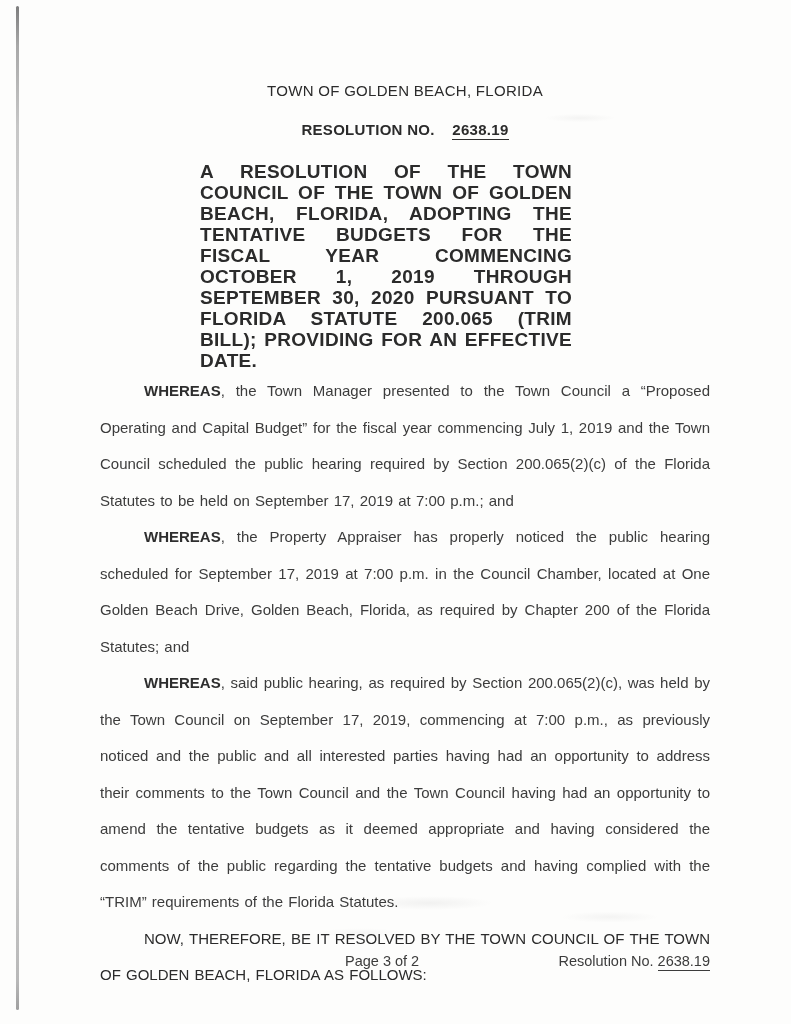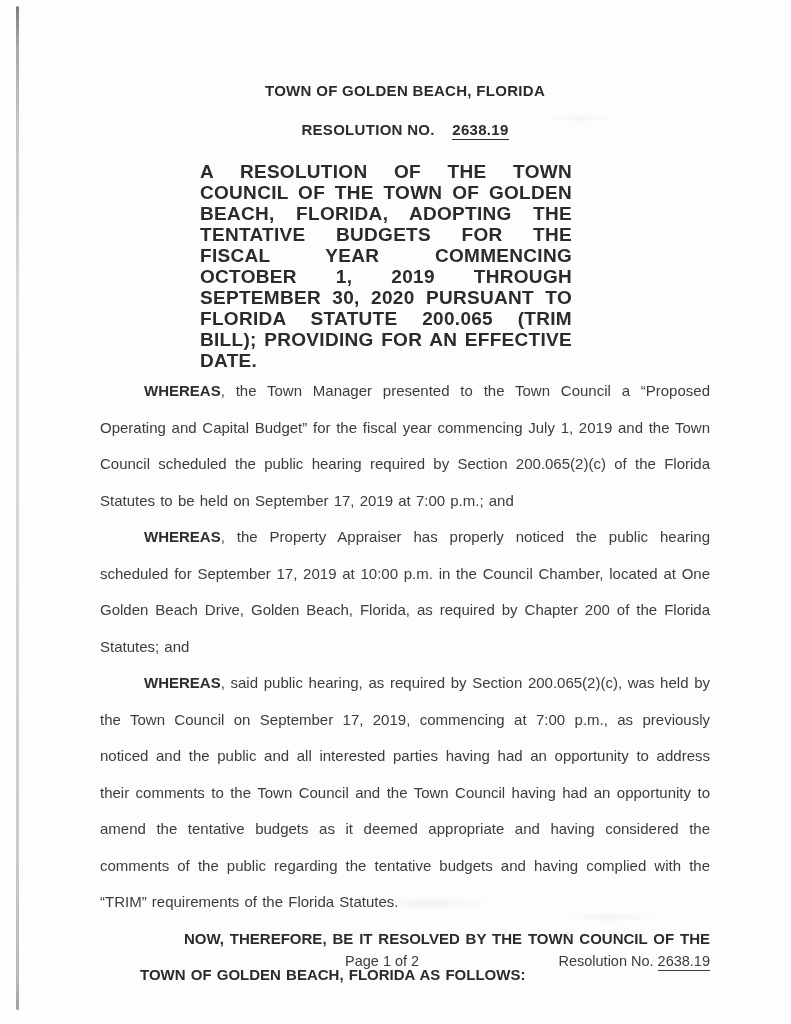--- a/index.html
+++ b/index.html
@@ -31,21 +31,21 @@
   .content {
     position: absolute;
     left: 100px;
     top: 82px;
     width: 610px;
     color: #3a3a3a;
   }
   .title {
     margin: 0;
     font-size: 15px;
-    font-weight: bold;
+    font-weight: normal;
     text-align: center;
     letter-spacing: 0.3px;
     color: #2b2b2b;
     line-height: 18px;
   }
   .res-heading {
     margin-top: 21px;
     font-size: 15px;
     font-weight: bold;
     text-align: center;
@@ -74,21 +74,21 @@
     line-height: 36.5px;
     word-spacing: 1px;
   }
   .para {
     margin: 0;
     text-align: justify;
     text-indent: 44px;
     color: #3c3c3c;
   }
   .para .lead { font-weight: bold; color: #2e2e2e; }
-  .closing { font-weight: bold; color: #2b2b2b; margin-left: 40px; }
+  .closing { font-weight: normal; color: #2b2b2b; }
   .footer {
     position: absolute;
     left: 100px;
     right: 81px;
     top: 953px;
     height: 20px;
     font-size: 14.5px;
     color: #3c3c3c;
   }
   .page-num { position: absolute; left: 245px; top: 0; }
@@ -114,30 +114,30 @@
       <span>RESOLUTION NO.</span>
       <span class="res-num">2638.19</span>
     </div>
 
     <p class="summary">A RESOLUTION OF THE TOWN COUNCIL OF THE TOWN OF GOLDEN BEACH, FLORIDA, ADOPTING THE TENTATIVE BUDGETS FOR THE FISCAL YEAR COMMENCING OCTOBER 1, 2019 THROUGH SEPTEMBER 30, 2020 PURSUANT TO FLORIDA STATUTE 200.065 (TRIM BILL); PROVIDING FOR AN EFFECTIVE DATE.</p>
 
     <div class="body-block">
 
       <p class="para"><span class="lead">WHEREAS</span><span>, the Town Manager presented to the Town Council a “Proposed Operating and Capital Budget” for the fiscal year commencing July 1, 2019 and the Town Council scheduled the public hearing required by Section 200.065(2)(c) of the Florida Statutes to be held on September 17, 2019 at 7:00 p.m.; and</span></p>
 
-      <p class="para"><span class="lead">WHEREAS</span><span>, the Property Appraiser has properly noticed the public hearing scheduled for September 17, 2019 at 10:00 p.m. in the Council Chamber, located at One Golden Beach Drive, Golden Beach, Florida, as required by Chapter 200 of the Florida Statutes; and</span></p>
+      <p class="para"><span class="lead">WHEREAS</span><span>, the Property Appraiser has properly noticed the public hearing scheduled for September 17, 2019 at 7:00 p.m. in the Council Chamber, located at One Golden Beach Drive, Golden Beach, Florida, as required by Chapter 200 of the Florida Statutes; and</span></p>
 
       <p class="para"><span class="lead">WHEREAS</span><span>, said public hearing, as required by Section 200.065(2)(c), was held by the Town Council on September 17, 2019, commencing at 7:00 p.m., as previously noticed and the public and all interested parties having had an opportunity to address their comments to the Town Council and the Town Council having had an opportunity to amend the tentative budgets as it deemed appropriate and having considered the comments of the public regarding the tentative budgets and having complied with the “TRIM” requirements of the Florida Statutes.</span></p>
 
       <p class="para closing">NOW, THEREFORE, BE IT RESOLVED BY THE TOWN COUNCIL OF THE TOWN OF GOLDEN BEACH, FLORIDA AS FOLLOWS:</p>
 
     </div>
 
   </div>
 
   <div class="footer">
-    <span class="page-num">Page 1 of 2</span>
+    <span class="page-num">Page 3 of 2</span>
     <span class="footer-res">
       <span>Resolution No.</span><span class="res-num">2638.19</span>
     </span>
   </div>
 
 </div>
 
 </body></html>

